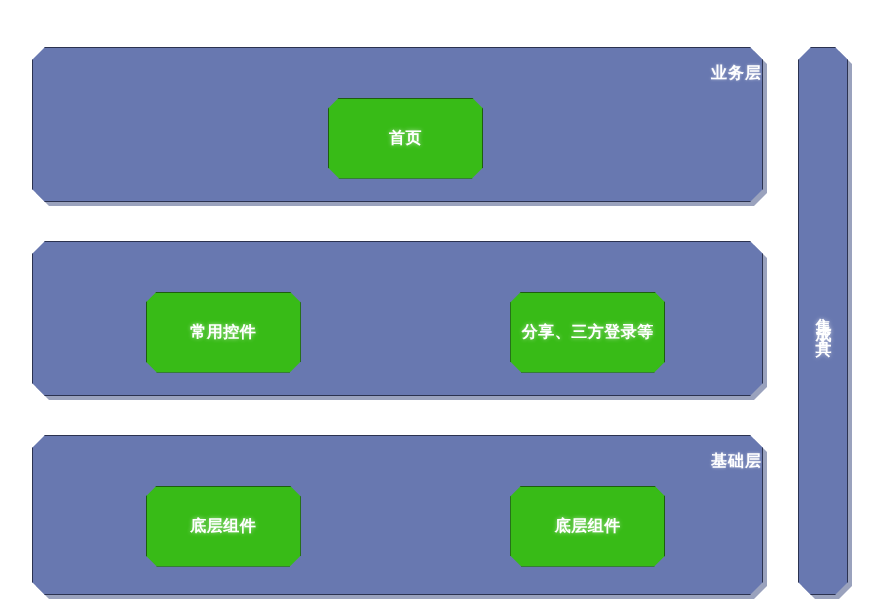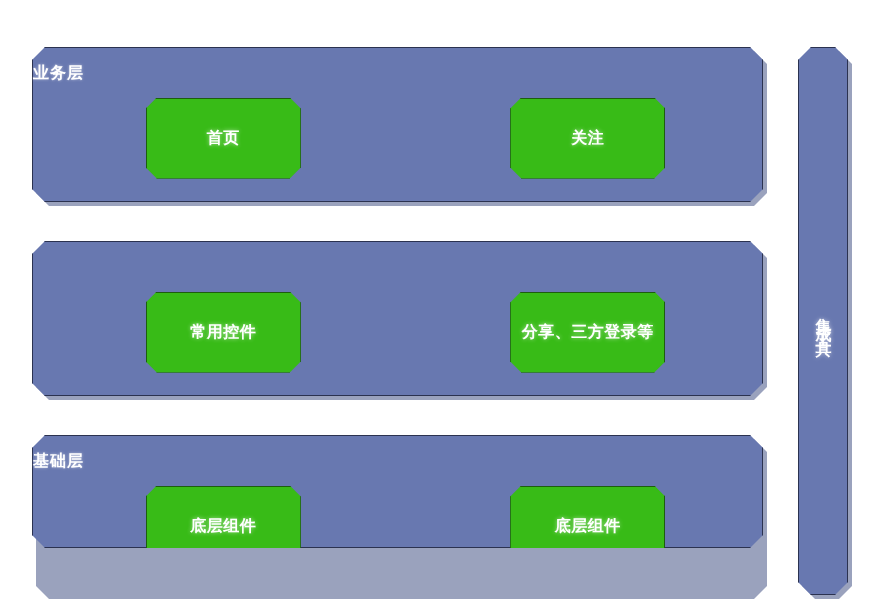--- a/index.html
+++ b/index.html
@@ -52,32 +52,32 @@
         100% calc(100% - 13px), calc(100% - 13px) 100%,
         13px 100%, 0 calc(100% - 13px), 0 13px);
     clip-path: polygon(
         13px 0, calc(100% - 13px) 0, 100% 13px,
         100% calc(100% - 13px), calc(100% - 13px) 100%,
         13px 100%, 0 calc(100% - 13px), 0 13px);
   }
 
   .layer-1 { top: 47px;  height: 155px; }
   .layer-2 { top: 241px; height: 155px; }
-  .layer-3 { top: 435px; height: 113px; }
+  .layer-3 { top: 435px; height: 160px; }
 
   .layer-1-shadow { top: 51px;  height: 155px; }
   .layer-2-shadow { top: 245px; height: 155px; }
   .layer-3-shadow { top: 439px; height: 160px; }
 
   .layer-title {
     position: absolute;
     top: 15px;
     left: 0;
     width: 100%;
-    text-align: left;
+    text-align: right;
     color: #ffffff;
     font-size: 16px;
     font-weight: bold;
     letter-spacing: 1px;
     text-shadow: 0 0 3px rgba(255,255,255,0.55);
     z-index: 3;
   }
 
   
   .box-row {
@@ -185,23 +185,20 @@
   <div class="layer-shadow layer-2-shadow"></div>
   <div class="layer-shadow layer-3-shadow"></div>
   <div id="sidebar-shadow"></div>
 
   <div class="layer layer-1">
     <div class="layer-title">业务层</div>
     <div class="box-row">
       <div class="node">
         <span class="node-label">首页</span>
       </div>
-      <div class="node">
-        <span class="node-label">关注</span>
-      </div>
     </div>
   </div>
 
   <div class="layer layer-2">
     <div class="box-row">
       <div class="node">
         <span class="node-label">常用控件</span>
       </div>
       <div class="node">
         <span class="node-label">分享、三方登录等</span>

